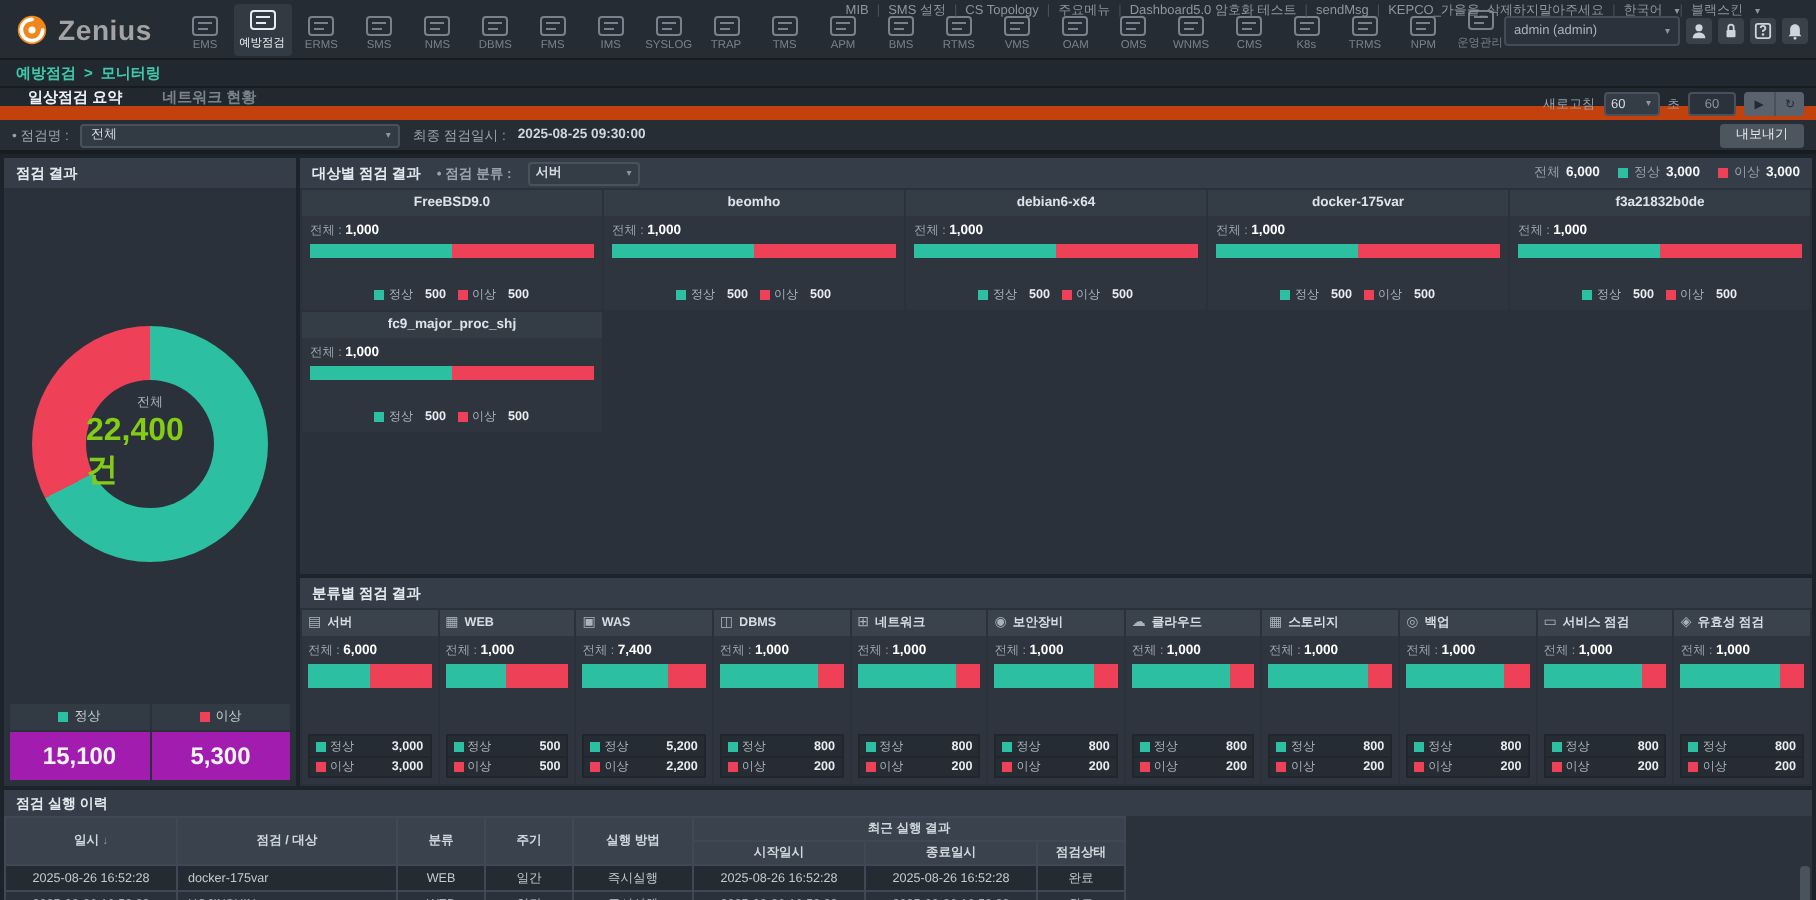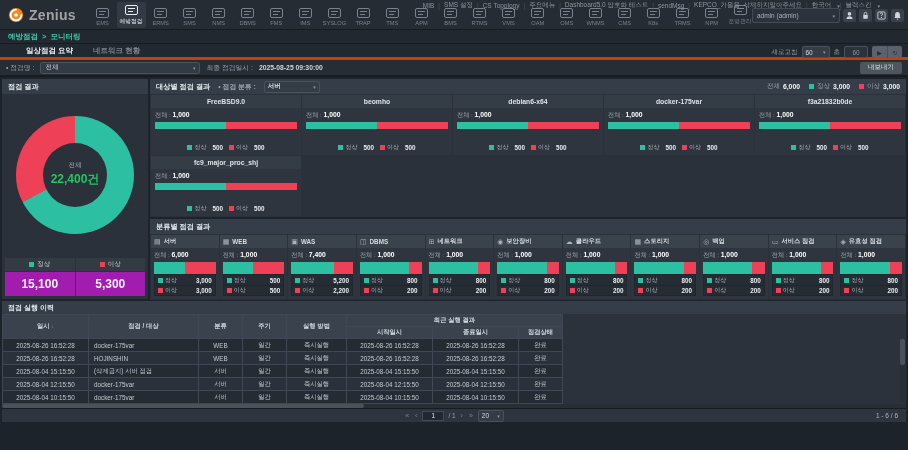--- a/index.html
+++ b/index.html
@@ -21,48 +21,48 @@
   .top-links .lnk{padding:0 4px;cursor:pointer;}
   .top-links .sep{color:#4a525b;}
   .caret{font-size:5px;color:#8d959e;margin-left:2px;}
   .user-area{position:absolute;right:4px;top:8px;display:flex;align-items:center;gap:3px;}
   .user-box{width:88px;height:15px;background:#2b323b;border:1px solid #434c56;border-radius:2px;font-size:6.5px;color:#aab2ba;display:flex;align-items:center;justify-content:space-between;padding:0 4px;cursor:pointer;}
   .ubtn{width:13px;height:13px;background:#39414b;border-radius:2px;display:flex;align-items:center;justify-content:center;cursor:pointer;}
   .ubtn svg{width:9px;height:9px;fill:#cfd5db;}
   
   .crumbbar{height:14px;background:#22282f;display:flex;align-items:center;padding:0 8px;border-bottom:1px solid #171c21;}
   .crumb{font-size:7.5px;font-weight:bold;color:#3ec9ac;display:flex;gap:4px;}
-  .tabbar{height:16px;background:#22282f;display:flex;align-items:center;padding:0 16px;border-bottom:3px solid #c2410c;position:relative;}
+  .tabbar{height:16px;background:#22282f;display:flex;align-items:center;padding:0 4px;border-bottom:7px solid #c2410c;position:relative;}
   .tab{font-size:7.5px;font-weight:bold;padding:0 10px;cursor:pointer;color:#7a838d;line-height:15px;}
   .tab.active{color:#eef2f6;}
   .refresh-ctrls{position:absolute;right:6px;top:2px;display:flex;align-items:center;gap:4px;}
   .rlabel{font-size:6.5px;color:#99a1aa;}
   .mini-select{height:12px;background:#343c46;border:1px solid #49525c;border-radius:2px;color:#d6dce2;font-size:6.5px;display:flex;align-items:center;justify-content:space-between;padding:0 3px;cursor:pointer;}
   .w28{width:28px;} .w26{width:26px;}
   .count-box{width:24px;height:12px;background:#2b323b;border:1px solid #49525c;border-radius:2px;color:#8d959e;font-size:6.5px;display:flex;align-items:center;justify-content:center;}
   .btn-pair{display:flex;border-radius:2px;overflow:hidden;}
   .pbtn{width:15px;height:12px;background:#5a636d;color:#232930;font-size:6px;display:flex;align-items:center;justify-content:center;cursor:pointer;}
   .pbtn+.pbtn{border-left:1px solid #49525c;}
   .filterbar{height:17px;background:#262d35;display:flex;align-items:center;gap:6px;padding:0 6px;border-bottom:2px solid #171c21;position:relative;}
   .flabel{font-size:6.8px;color:#9aa2ab;}
   .fselect{width:160px;height:12px;background:#323a44;border:1px solid #49525c;border-radius:2px;color:#d6dce2;font-size:6.5px;display:flex;align-items:center;justify-content:space-between;padding:0 4px;cursor:pointer;}
   .fvalue{font-size:6.8px;color:#cfd6dd;font-weight:bold;}
   .export-btn{position:absolute;right:6px;height:12px;background:#4d565f;border-radius:2px;color:#e5eaee;font-size:6.5px;display:flex;align-items:center;padding:0 8px;cursor:pointer;}
   
   .content{padding:2px;display:flex;flex-direction:column;gap:2px;}
-  .mainrow{display:flex;gap:2px;height:220px;}
+  .mainrow{display:flex;gap:2px;height:314px;}
   .panel{background:#2a313a;}
   .phead{height:15px;background:#353e48;display:flex;align-items:center;padding:0 6px;font-size:7.2px;font-weight:bold;color:#e2e8ed;gap:8px;}
   
   .left-panel{width:146px;display:flex;flex-direction:column;}
   .donut-wrap{flex:1;display:flex;align-items:center;justify-content:center;}
   .donut{width:118px;height:118px;border-radius:50%;position:relative;}
   .hole{position:absolute;left:50%;top:50%;width:64px;height:64px;margin:-32px 0 0 -32px;border-radius:50%;background:#2a313a;display:flex;flex-direction:column;align-items:center;justify-content:center;gap:1px;}
   .hole .hl{font-size:6.5px;color:#aab2ba;}
-  .hole .hv{font-size:12px;font-weight:bold;color:#22c55e;}
+  .hole .hv{font-size:16px;font-weight:bold;color:#84cc16;}
   .dlegend{display:grid;grid-template-columns:1fr 1fr;gap:1px;margin:3px;}
   .dleg-h{height:13px;background:#323a44;display:flex;align-items:center;justify-content:center;gap:3px;font-size:6.5px;color:#c6cdd4;}
   .dleg-v{height:24px;background:#a21caf;display:flex;align-items:center;justify-content:center;font-size:12px;font-weight:bold;color:#f2f5f8;}
   .sq{width:5px;height:5px;display:inline-block;}
   .sq.n{background:#2cbfa2;} .sq.a{background:#ee4056;}
   
   .rightcol{flex:1;display:flex;flex-direction:column;gap:2px;}
   .cat-panel{height:104px;display:flex;flex-direction:column;}
   .cat-cards{flex:1;display:flex;gap:1px;padding:1px;}
   .ccard{flex:1;background:#2e353e;display:flex;flex-direction:column;}

